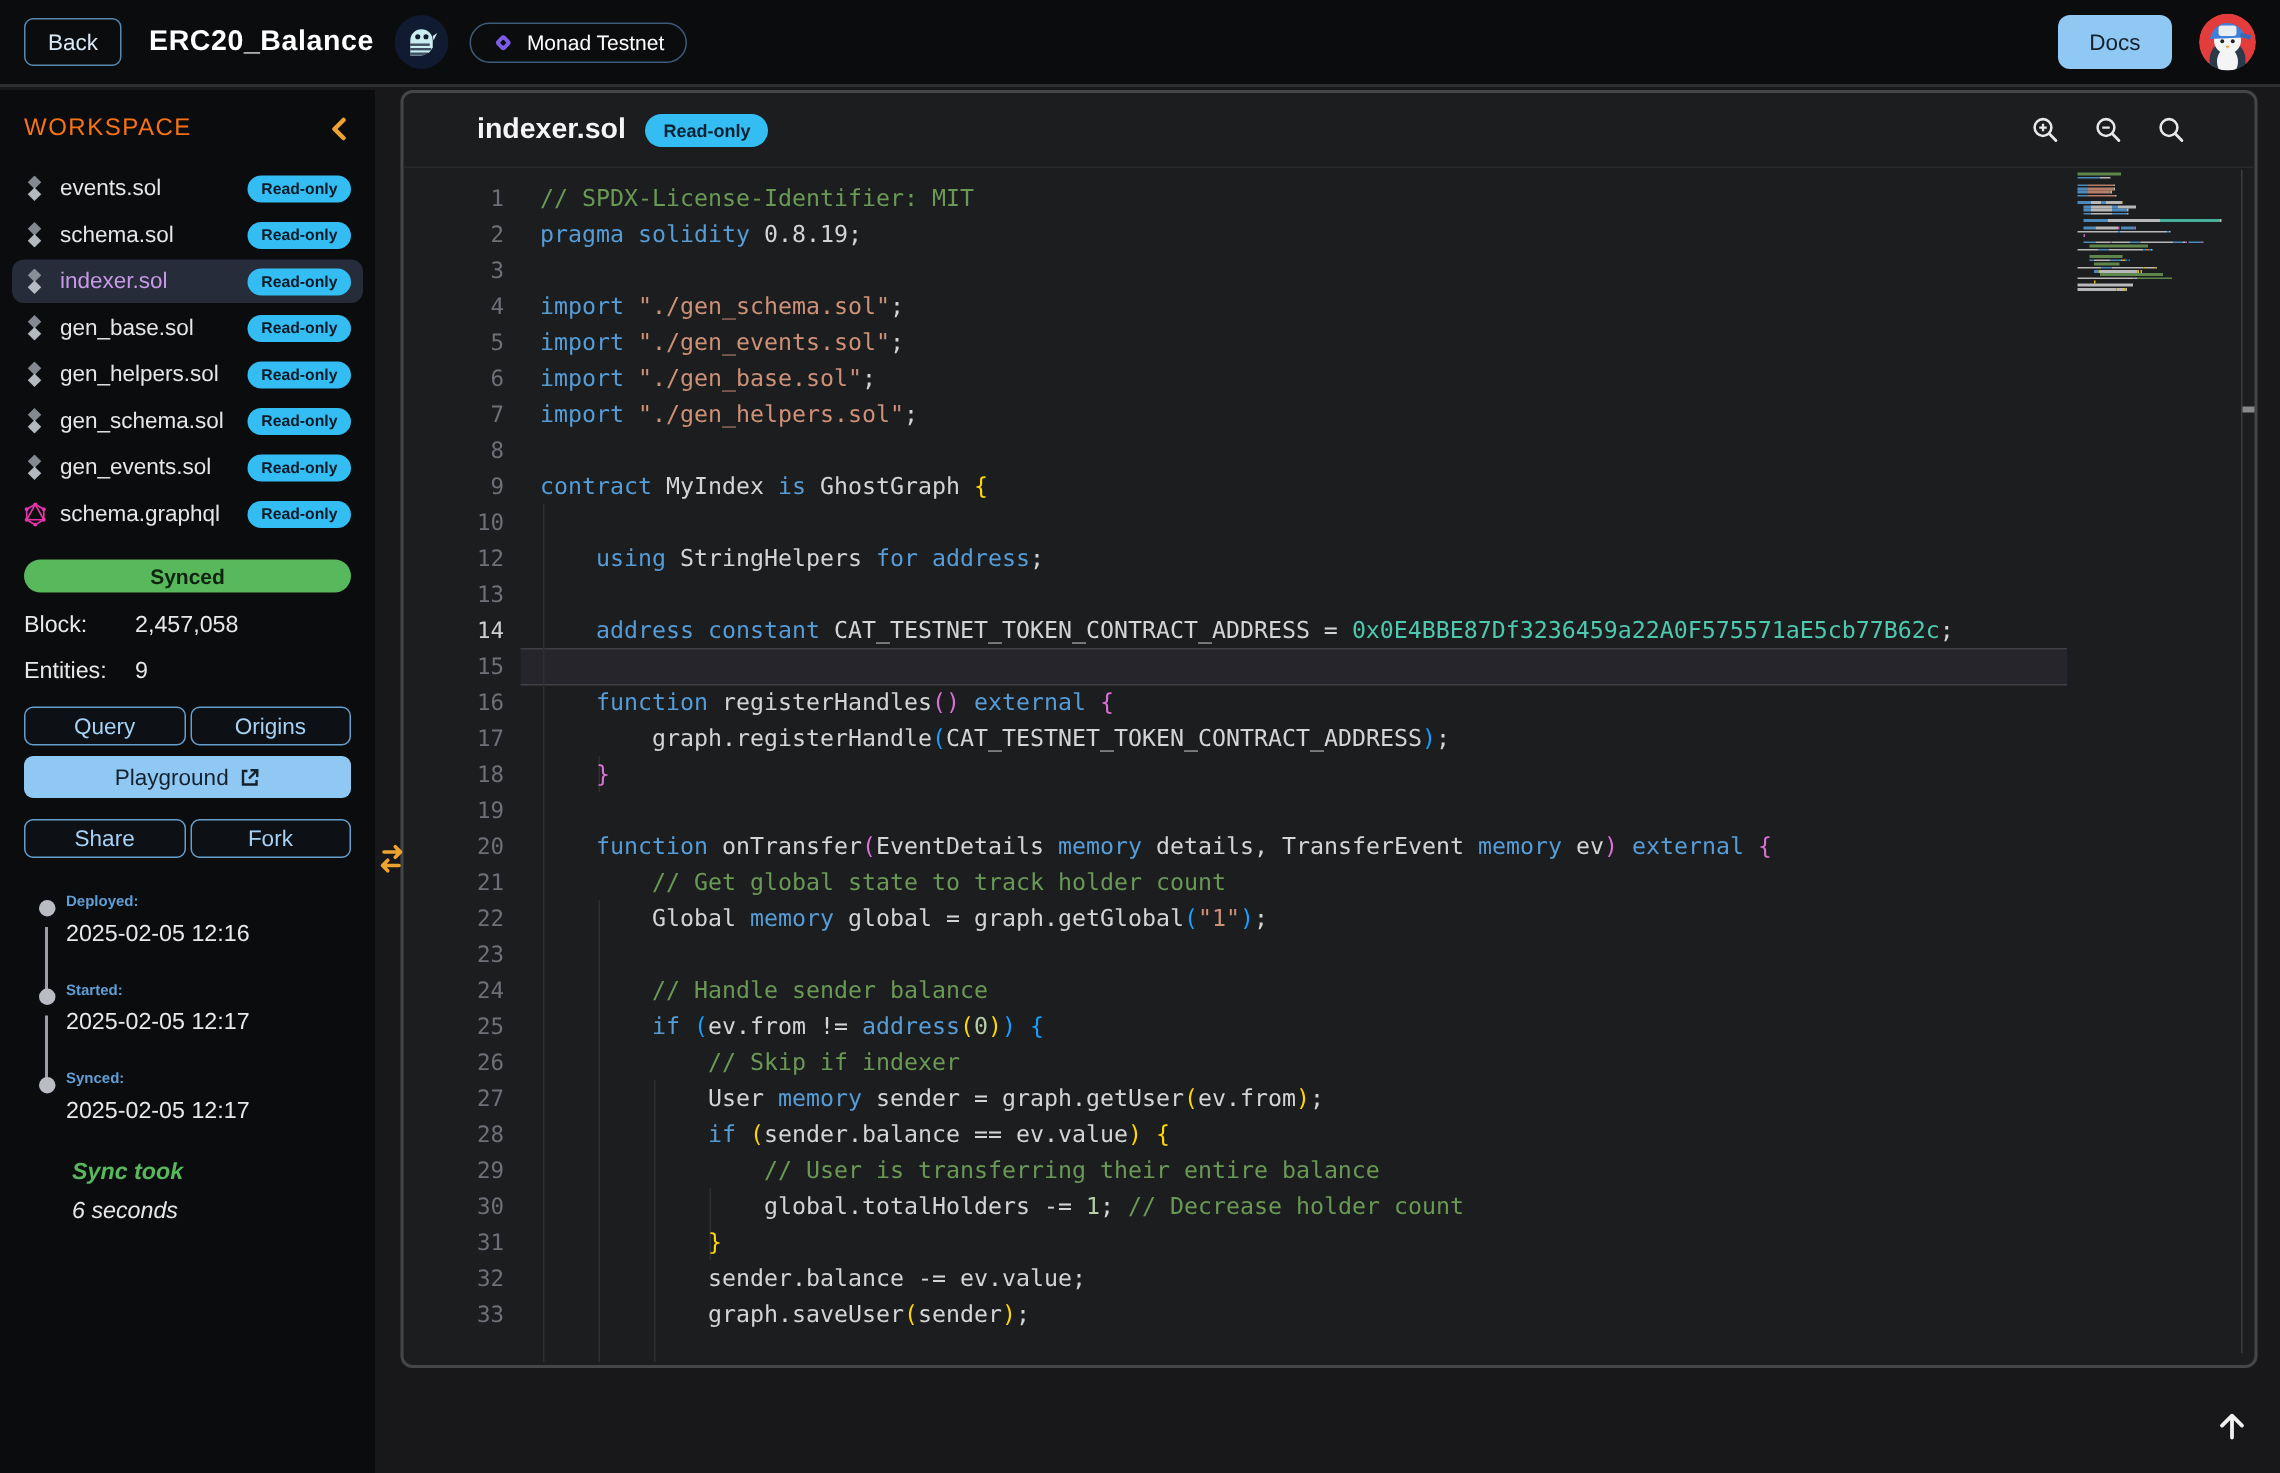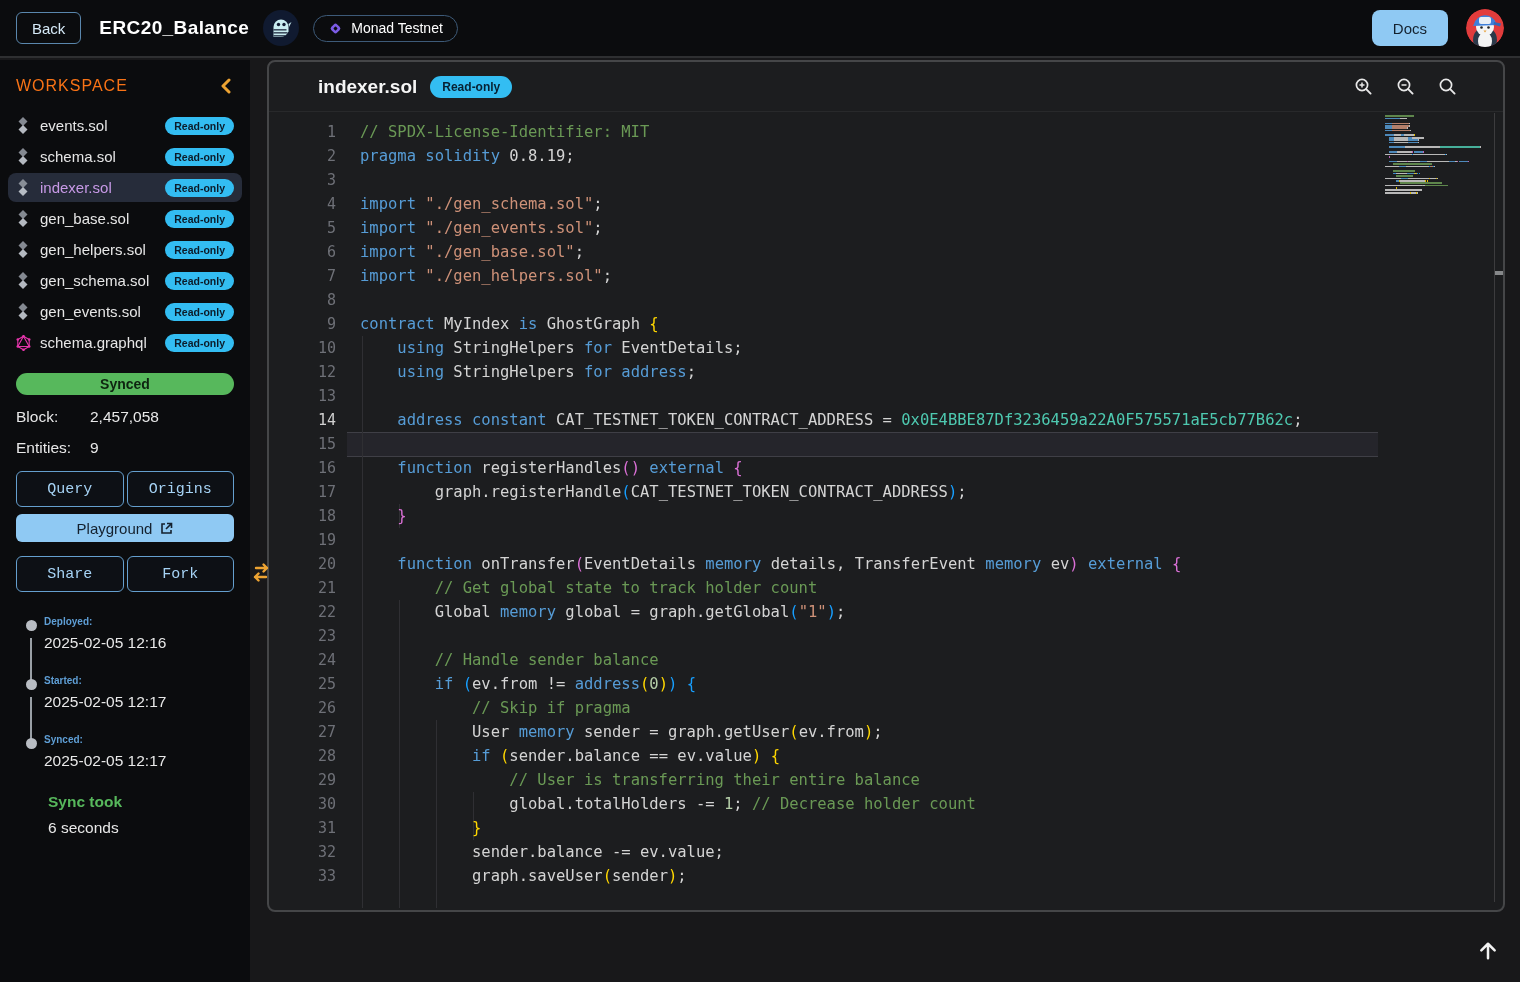--- a/index.html
+++ b/index.html
@@ -55,36 +55,36 @@
   }
   .synced-pill {
     margin-top:16px; height:22px; background:var(--green,#57b85c); border-radius:12px;
     color:#0e2410; display:flex; align-items:center; justify-content:center;
     font-size:14px; font-weight:600;
   }
   .stat-row { display:flex; margin-top:13px; font-size:15.5px; color:#e8e8e8; }
   .stat-row .lbl { width:74px; }
   .btn-row { display:flex; gap:3px; margin-top:14px; }
   .outline-btn {
-    flex:1; height:36px; background:rgba(18,26,34,.35);
+    flex:1; height:26px; background:rgba(18,26,34,.35);
     border:1.5px solid #659fce; border-radius:6px; color:#a6d3f5;
-    font-size:15px; font-family:Liberation Mono, monospace; cursor:pointer;
+    font-size:15px; font-family:Liberation Sans, sans-serif; cursor:pointer;
   }
   .fill-btn {
     width:100%; height:28px; margin-top:7px; background:var(--fill,#8fc9f3);
     border:none; border-radius:6px; color:#14212e; font-size:15px; font-family:inherit;
     display:flex; align-items:center; justify-content:center; gap:8px; cursor:pointer;
   }
   .timeline { margin-top:24px; }
   .tl-entry { position:relative; padding-left:28px; margin-bottom:23px; }
   .tl-dot { position:absolute; left:10px; top:4px; width:11px; height:11px; border-radius:50%; background:#b9bdc3; }
   .tl-connector { position:absolute; left:14px; top:22px; width:2px; height:44px; background:#9aa0a6; }
   .tl-label { color:var(--tlblue,#5f9fd6); font-weight:bold; font-size:10px; }
   .tl-value { color:#e8e8e8; font-size:15.5px; margin-top:7px; }
-  .sync-took { margin-left:32px; margin-top:14px; }
+  .sync-took { margin-left:32px; margin-top:14px;font-style:italic; }
   .sync-took .lbl { color:var(--green,#57b85c); font-weight:bold; font-size:15.5px; }
   .sync-took .val { color:#e8e8e8; font-size:15.5px; margin-top:8px; }
 
   .resize-handle { position:absolute; left:248px; top:561px; z-index:20; cursor:col-resize; }
 
   
   .editor-panel {
     position:absolute; left:267px; top:60px; width:1238px; height:852px;
     background:#1c1d1f; border:2px solid #454648; border-radius:8px; z-index:4;
   }
@@ -399,36 +399,36 @@
     <div class="code-lines" id="code-lines">
         <div class="code-row"><span class="ln">1</span><span class="lc"><span class="tok-c">// SPDX-License-Identifier: MIT</span></span></div>
         <div class="code-row"><span class="ln">2</span><span class="lc"><span class="tok-k">pragma solidity </span><span class="tok-w">0.8.19;</span></span></div>
         <div class="code-row"><span class="ln">3</span><span class="lc"></span></div>
         <div class="code-row"><span class="ln">4</span><span class="lc"><span class="tok-k">import </span><span class="tok-s">"./gen_schema.sol"</span><span class="tok-w">;</span></span></div>
         <div class="code-row"><span class="ln">5</span><span class="lc"><span class="tok-k">import </span><span class="tok-s">"./gen_events.sol"</span><span class="tok-w">;</span></span></div>
         <div class="code-row"><span class="ln">6</span><span class="lc"><span class="tok-k">import </span><span class="tok-s">"./gen_base.sol"</span><span class="tok-w">;</span></span></div>
         <div class="code-row"><span class="ln">7</span><span class="lc"><span class="tok-k">import </span><span class="tok-s">"./gen_helpers.sol"</span><span class="tok-w">;</span></span></div>
         <div class="code-row"><span class="ln">8</span><span class="lc"></span></div>
         <div class="code-row"><span class="ln">9</span><span class="lc"><span class="tok-k">contract </span><span class="tok-w">MyIndex </span><span class="tok-k">is </span><span class="tok-w">GhostGraph </span><span class="tok-b1">{</span></span></div>
-        <div class="code-row"><span class="ln">10</span><span class="lc"><span class="tok-w">    </span><span class="tok-k">using </span><span class="tok-w">StringHelpers </span><span class="tok-k">for </span><span class="tok-w">EventDetails;</span></span></div>
+        <div class="code-row"><span class="ln">10</span></div>
         <div class="code-row"><span class="ln">12</span><span class="lc"><span class="tok-w">    </span><span class="tok-k">using </span><span class="tok-w">StringHelpers </span><span class="tok-k">for </span><span class="tok-k">address</span><span class="tok-w">;</span></span></div>
         <div class="code-row"><span class="ln">13</span><span class="lc"></span></div>
         <div class="code-row cur"><span class="ln">14</span><span class="lc"><span class="tok-w">    </span><span class="tok-k">address constant </span><span class="tok-w">CAT_TESTNET_TOKEN_CONTRACT_ADDRESS = </span><span class="tok-t">0x0E4BBE87Df3236459a22A0F575571aE5cb77B62c</span><span class="tok-w">;</span></span></div>
         <div class="code-row"><span class="ln">15</span><span class="lc"></span></div>
         <div class="code-row"><span class="ln">16</span><span class="lc"><span class="tok-w">    </span><span class="tok-k">function </span><span class="tok-w">registerHandles</span><span class="tok-b2">()</span><span class="tok-w"> </span><span class="tok-k">external </span><span class="tok-b2">{</span></span></div>
         <div class="code-row"><span class="ln">17</span><span class="lc"><span class="tok-w">        graph.registerHandle</span><span class="tok-b3">(</span><span class="tok-w">CAT_TESTNET_TOKEN_CONTRACT_ADDRESS</span><span class="tok-b3">)</span><span class="tok-w">;</span></span></div>
         <div class="code-row"><span class="ln">18</span><span class="lc"><span class="tok-w">    </span><span class="tok-b2">}</span></span></div>
         <div class="code-row"><span class="ln">19</span><span class="lc"></span></div>
         <div class="code-row"><span class="ln">20</span><span class="lc"><span class="tok-w">    </span><span class="tok-k">function </span><span class="tok-w">onTransfer</span><span class="tok-b2">(</span><span class="tok-w">EventDetails </span><span class="tok-k">memory </span><span class="tok-w">details, TransferEvent </span><span class="tok-k">memory </span><span class="tok-w">ev</span><span class="tok-b2">)</span><span class="tok-w"> </span><span class="tok-k">external </span><span class="tok-b2">{</span></span></div>
         <div class="code-row"><span class="ln">21</span><span class="lc"><span class="tok-w">        </span><span class="tok-c">// Get global state to track holder count</span></span></div>
         <div class="code-row"><span class="ln">22</span><span class="lc"><span class="tok-w">        Global </span><span class="tok-k">memory </span><span class="tok-w">global = graph.getGlobal</span><span class="tok-b3">(</span><span class="tok-s">"1"</span><span class="tok-b3">)</span><span class="tok-w">;</span></span></div>
         <div class="code-row"><span class="ln">23</span><span class="lc"></span></div>
         <div class="code-row"><span class="ln">24</span><span class="lc"><span class="tok-w">        </span><span class="tok-c">// Handle sender balance</span></span></div>
         <div class="code-row"><span class="ln">25</span><span class="lc"><span class="tok-w">        </span><span class="tok-k">if </span><span class="tok-b3">(</span><span class="tok-w">ev.from != </span><span class="tok-k">address</span><span class="tok-b1">(</span><span class="tok-n">0</span><span class="tok-b1">)</span><span class="tok-b3">)</span><span class="tok-w"> </span><span class="tok-b3">{</span></span></div>
-        <div class="code-row"><span class="ln">26</span><span class="lc"><span class="tok-w">            </span><span class="tok-c">// Skip if pragma</span></span></div>
+        <div class="code-row"><span class="ln">26</span><span class="lc"><span class="tok-w">            </span><span class="tok-c">// Skip if indexer</span></span></div>
         <div class="code-row"><span class="ln">27</span><span class="lc"><span class="tok-w">            User </span><span class="tok-k">memory </span><span class="tok-w">sender = graph.getUser</span><span class="tok-b1">(</span><span class="tok-w">ev.from</span><span class="tok-b1">)</span><span class="tok-w">;</span></span></div>
         <div class="code-row"><span class="ln">28</span><span class="lc"><span class="tok-w">            </span><span class="tok-k">if </span><span class="tok-b1">(</span><span class="tok-w">sender.balance == ev.value</span><span class="tok-b1">)</span><span class="tok-w"> </span><span class="tok-b1">{</span></span></div>
         <div class="code-row"><span class="ln">29</span><span class="lc"><span class="tok-w">                </span><span class="tok-c">// User is transferring their entire balance</span></span></div>
         <div class="code-row"><span class="ln">30</span><span class="lc"><span class="tok-w">                global.totalHolders -= </span><span class="tok-n">1</span><span class="tok-w">; </span><span class="tok-c">// Decrease holder count</span></span></div>
         <div class="code-row"><span class="ln">31</span><span class="lc"><span class="tok-w">            </span><span class="tok-b1">}</span></span></div>
         <div class="code-row"><span class="ln">32</span><span class="lc"><span class="tok-w">            sender.balance -= ev.value;</span></span></div>
         <div class="code-row"><span class="ln">33</span><span class="lc"><span class="tok-w">            graph.saveUser</span><span class="tok-b1">(</span><span class="tok-w">sender</span><span class="tok-b1">)</span><span class="tok-w">;</span></span></div>
       </div>
 
     <div class="minimap" id="minimap">

